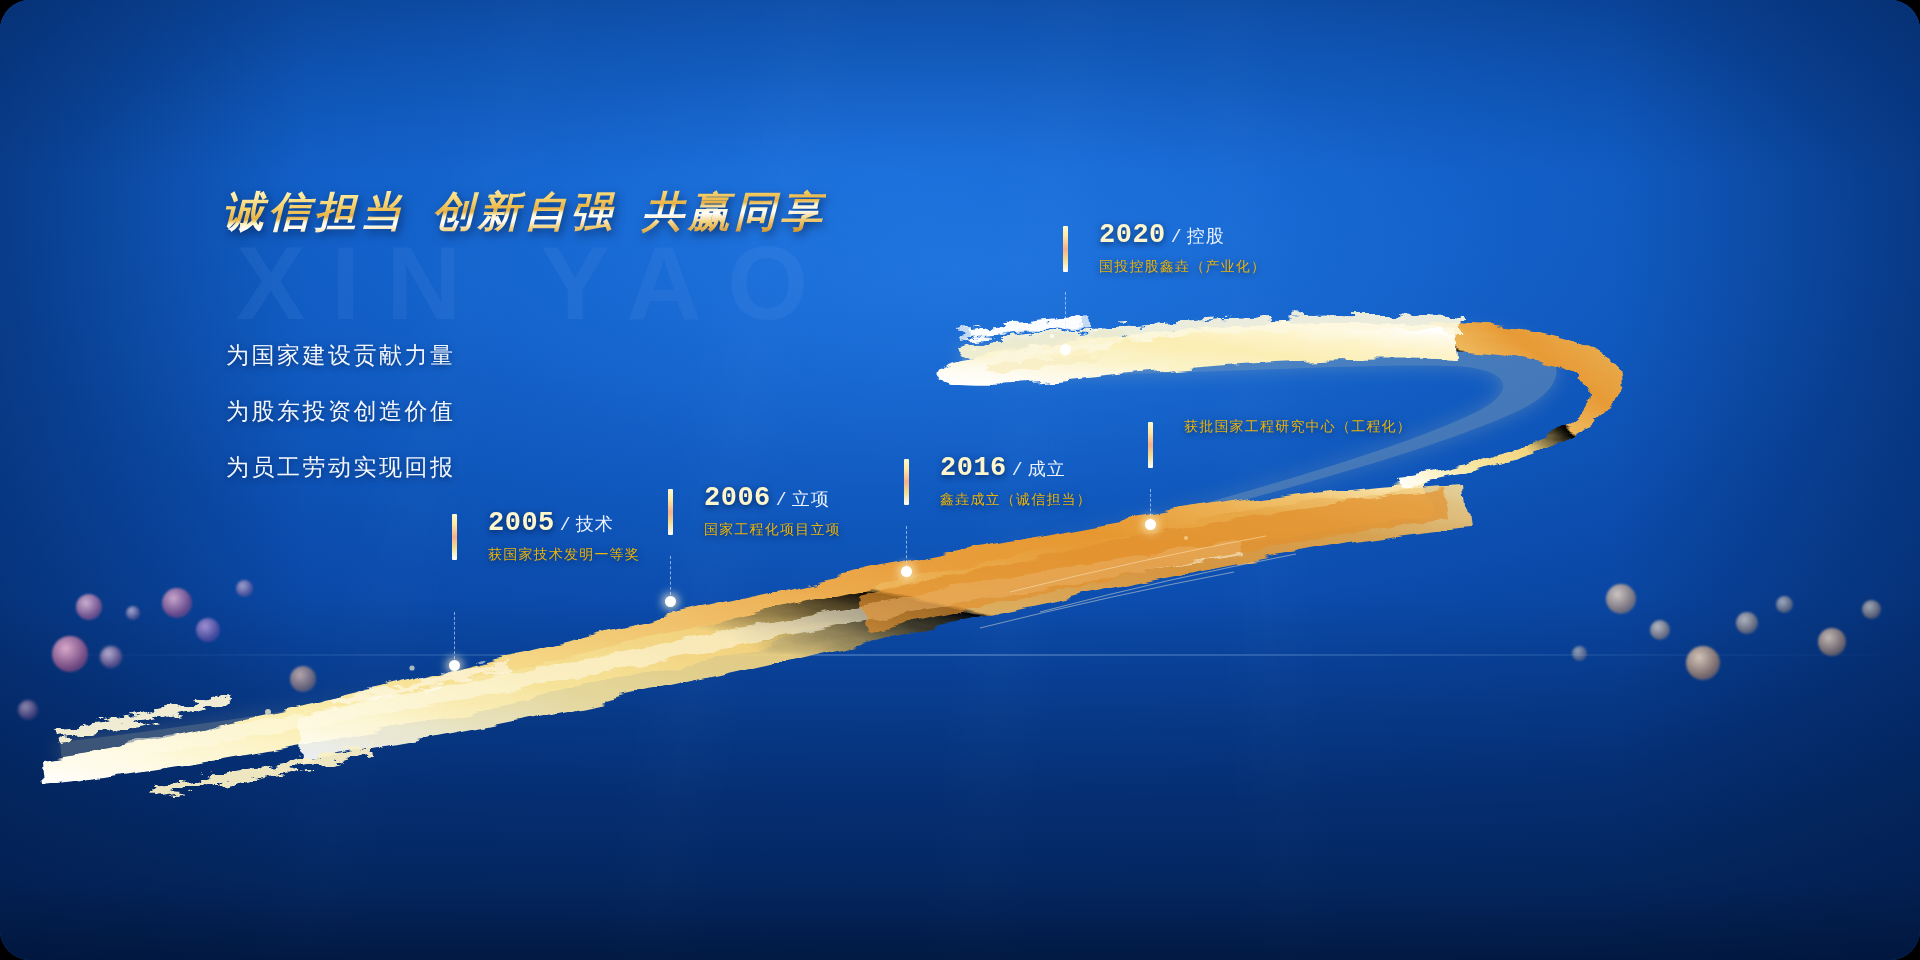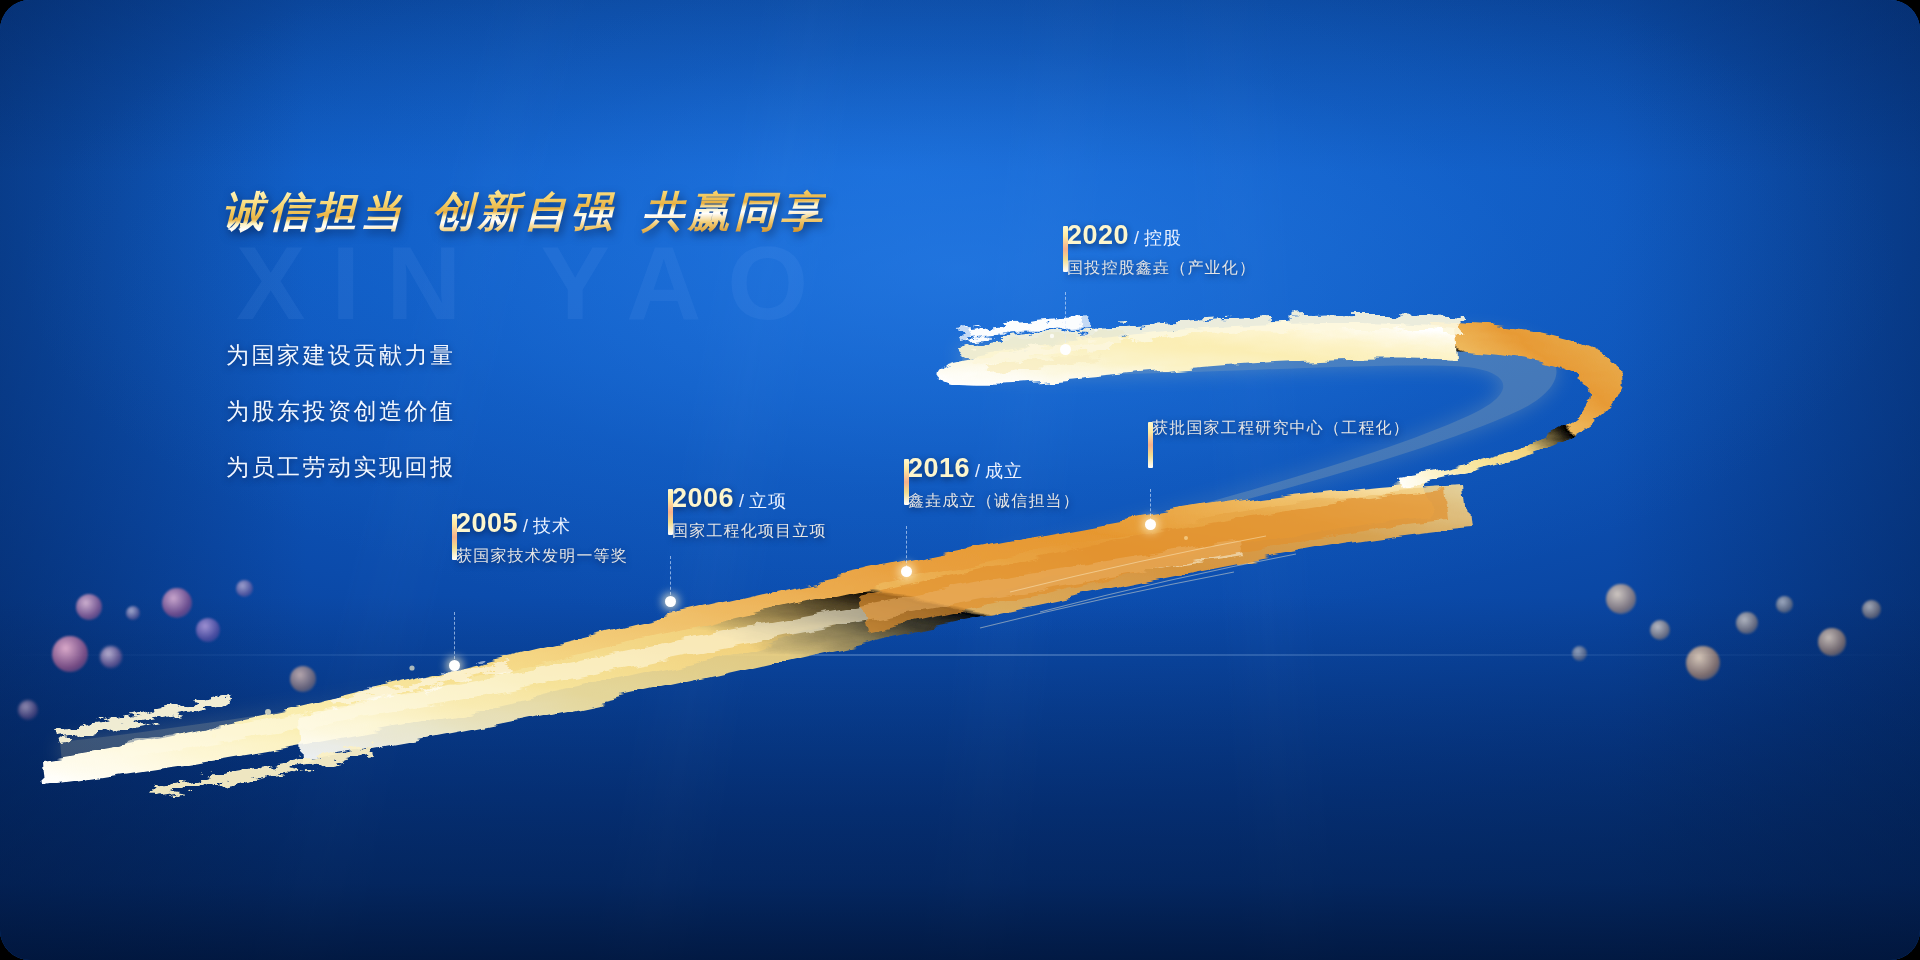--- a/index.html
+++ b/index.html
@@ -89,30 +89,30 @@
   
   .brush{position:absolute;left:0;top:0;width:1920px;height:960px;pointer-events:none;}
 
   
   .ms{position:absolute;white-space:nowrap;}
   .ms .bar{
     position:absolute;left:0;top:4px;width:5px;height:46px;
     background:linear-gradient(to bottom,#fff9cf 0%,#ffe9a0 22%,#f7b08a 50%,#f2dc8e 72%,#ffffff 100%);
     border-radius:1px;
   }
-  .ms .txt{padding-left:4px;}
+  .ms .txt{padding-left:36px;font-family:Liberation Mono, monospace;}
   .ms .line1{line-height:1;margin-bottom:9px;}
   .ms .year{
     font-size:27px;font-weight:700;color:#fdf6cd;letter-spacing:.5px;
     text-shadow:0 2px 6px rgba(0,18,55,.65);
   }
   .ms .slash{font-size:18px;color:#e8eefc;margin:0 5px;font-weight:300;}
   .ms .kind{font-size:18px;color:#edf3ff;letter-spacing:1px;}
   .ms .desc{
-    font-size:16px;color:#e5e5e5;letter-spacing:1.2px;
+    font-size:14px;color:#eab308;letter-spacing:1.2px;
     text-shadow:0 2px 6px rgba(0,18,55,.6);
   }
   .connector{
     position:absolute;width:0;
     border-left:1px dashed rgba(214,230,255,.62);
   }
   .dot{
     position:absolute;width:11px;height:11px;border-radius:50%;
     background:#ffffff;
     box-shadow:0 0 9px 3px rgba(255,245,205,.7);

